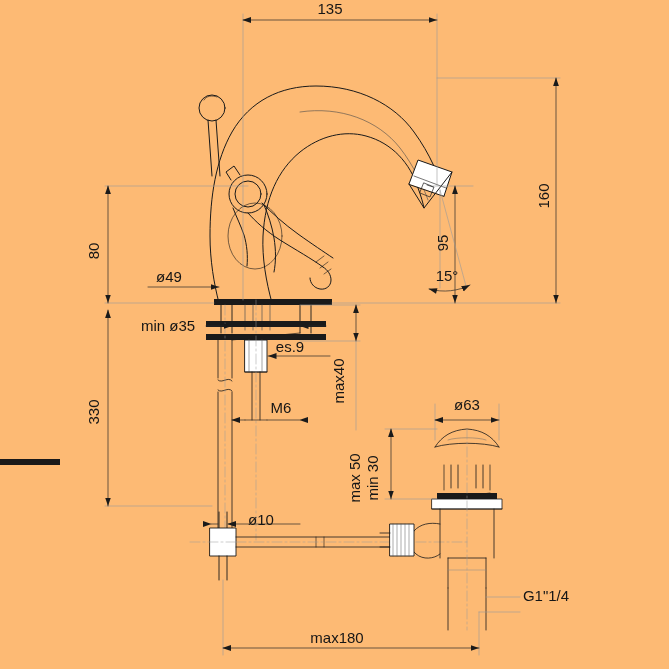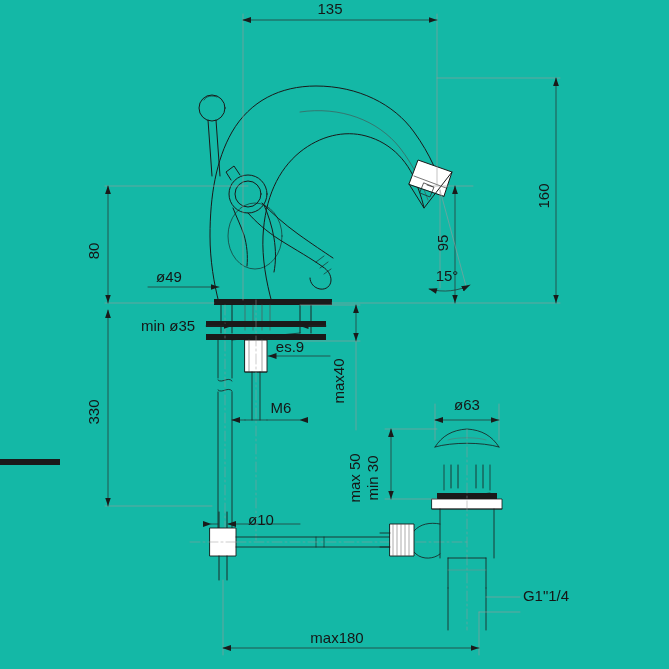--- a/index.html
+++ b/index.html
@@ -1,18 +1,18 @@
 <!DOCTYPE html>
 <html><head>
 <meta charset="utf-8">
 <style>
   html,body{margin:0;padding:0;background:#ffffff;}
   body{width:669px;height:669px;overflow:hidden;
        font-family:"Liberation Sans","DejaVu Sans",sans-serif;color:#1a1a1a;}
-  #sheet{position:relative;width:669px;height:669px;background:#14b8a6;}
+  #sheet{position:relative;width:669px;height:669px;background:#fdba74;}
   svg{display:block;position:absolute;top:0;left:0;}
   .dimtxt{font-family:"Liberation Sans","DejaVu Sans",sans-serif;font-size:15px;fill:#161616;}
 </style>
 </head>
 <body>
 
 <div id="sheet">
 
 <svg width="669" height="669" viewBox="0 0 669 669">
 

